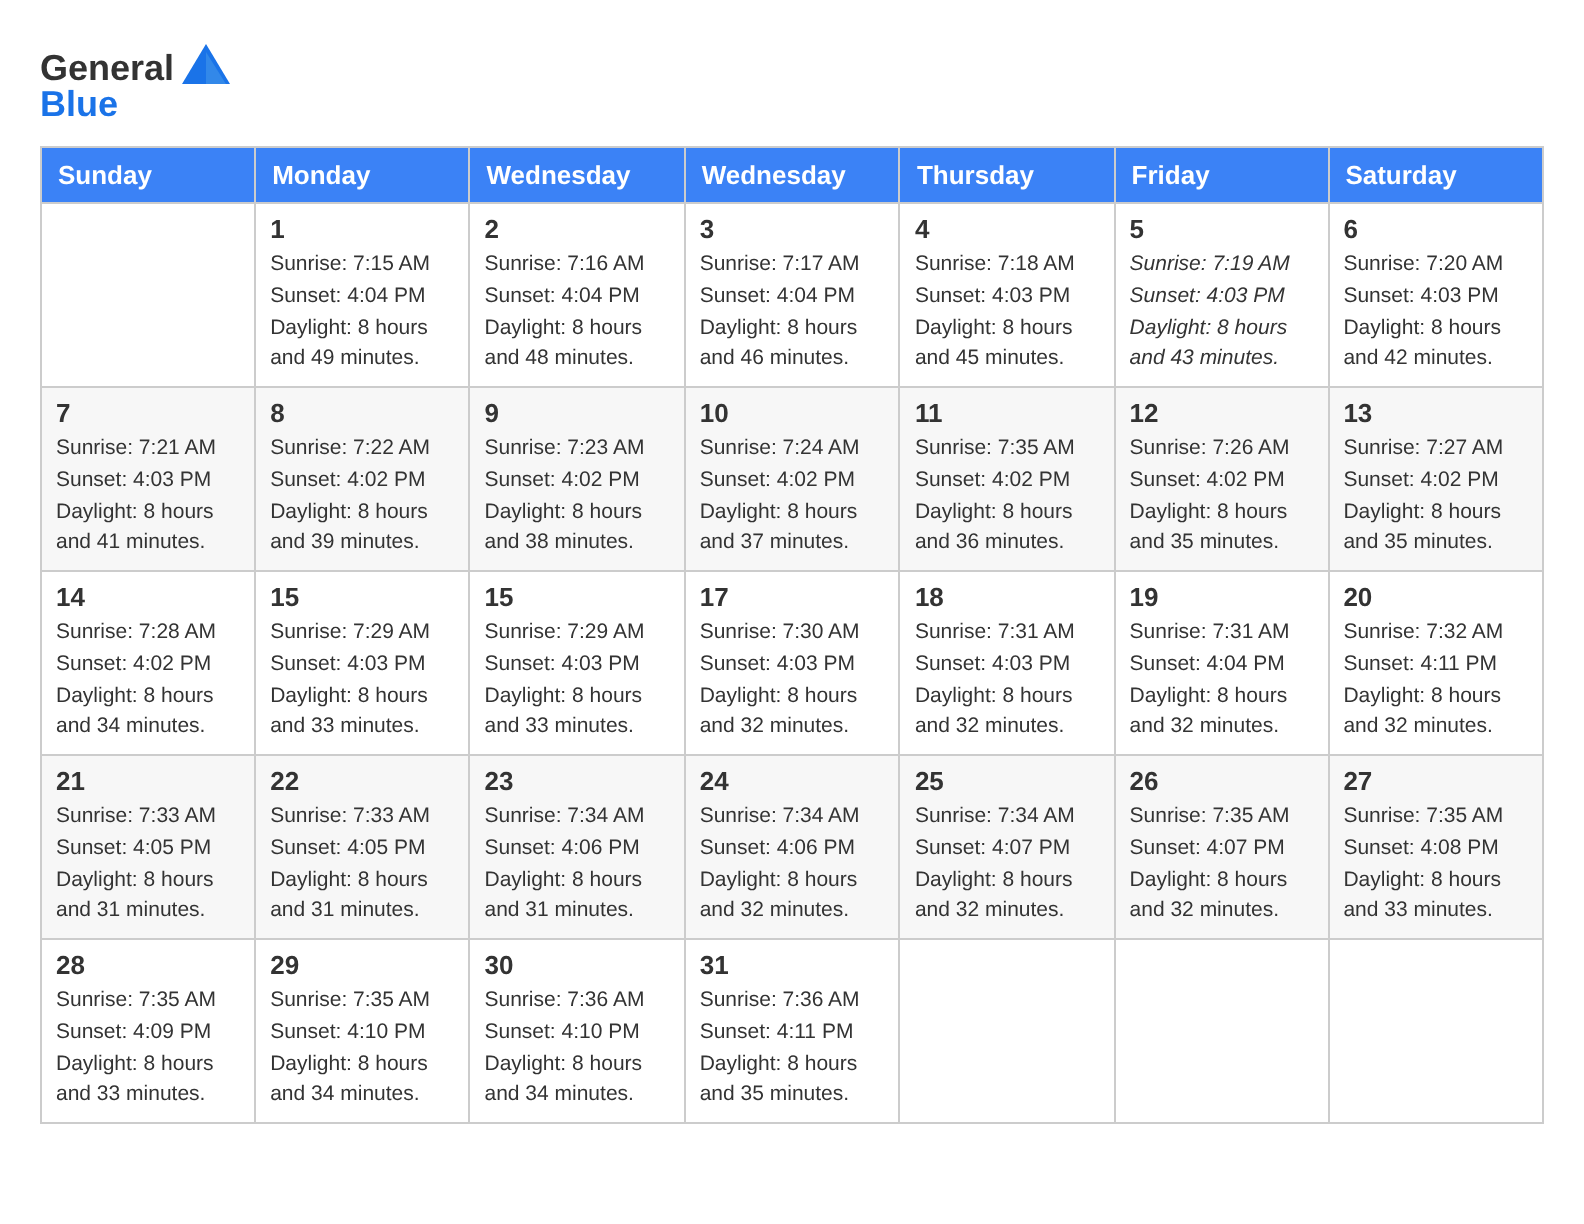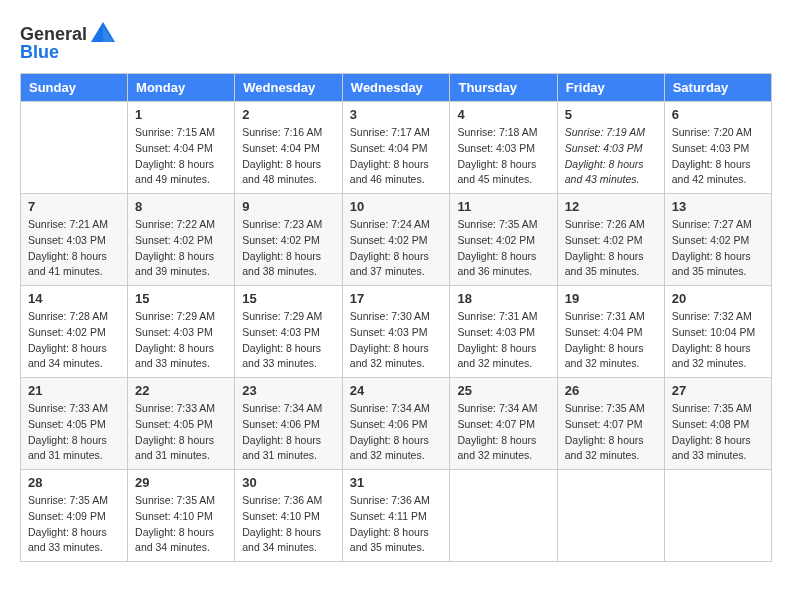--- a/index.html
+++ b/index.html
@@ -242,21 +242,21 @@
         <td>
           <span class="day-number">19</span>
           <div class="day-info" style="white-space: pre-line;">Sunrise: 7:31 AM
 Sunset: 4:04 PM
 Daylight: 8 hours
 and 32 minutes.</div>
         </td>
         <td>
           <span class="day-number">20</span>
           <div class="day-info" style="white-space: pre-line;">Sunrise: 7:32 AM
-Sunset: 10:04 PM
+Sunset: 4:11 PM
 Daylight: 8 hours
 and 32 minutes.</div>
         </td>
       </tr>
       <tr>
         <td>
           <span class="day-number">21</span>
           <div class="day-info" style="white-space: pre-line;">Sunrise: 7:33 AM
 Sunset: 4:05 PM
 Daylight: 8 hours

